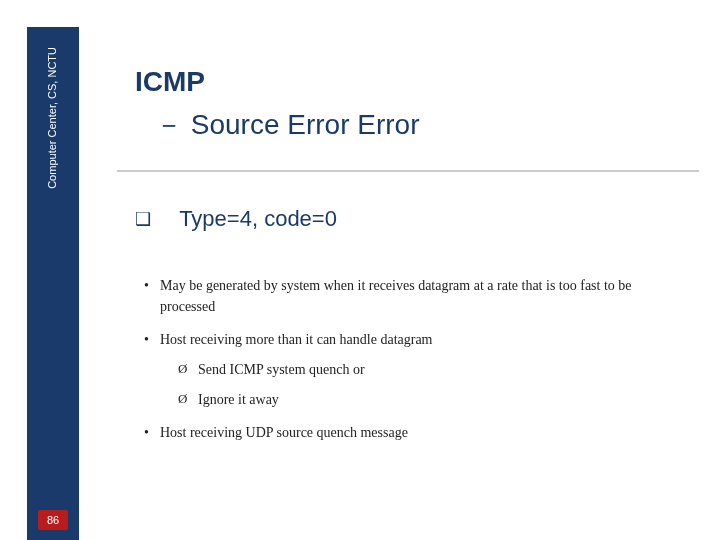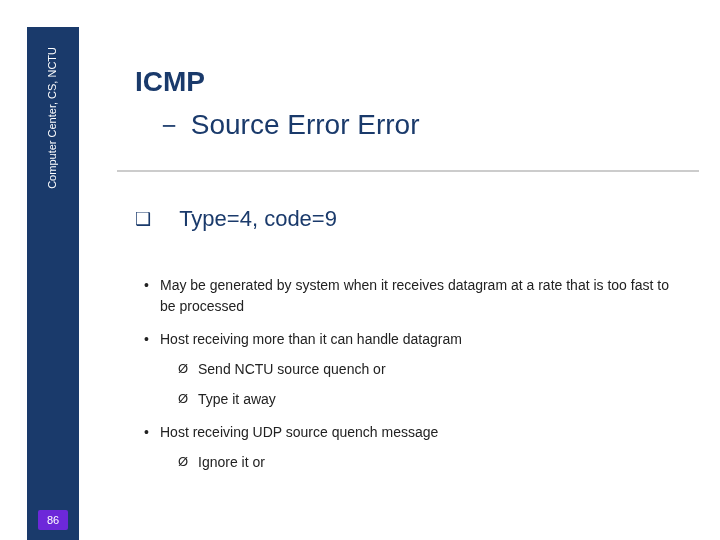--- a/index.html
+++ b/index.html
@@ -31,21 +31,21 @@
       writing-mode: vertical-rl;
       transform: rotate(180deg);
       white-space: nowrap;
       margin-top: 10px;
       line-height: 1.4;
     }
 
     .page-number {
       position: absolute;
       bottom: 10px;
-      background: #6d28d9;
+      background: #b91c1c;
       color: #ffffff;
       font-size: 11px;
       width: 30px;
       height: 20px;
       display: flex;
       align-items: center;
       justify-content: center;
       border-radius: 2px;
     }
 
@@ -94,20 +94,21 @@
       color: #1a3a6b;
     }
 
     .content-area {
       flex: 1;
     }
 
     .bullet-list {
       list-style: none;
       padding: 0;
+      font-family: Liberation Serif, serif;
     }
 
     .bullet-list > li {
       font-size: 14px;
       color: #222222;
       margin-bottom: 12px;
       padding-left: 16px;
       position: relative;
       line-height: 1.5;
     }
@@ -153,28 +154,27 @@
 <main class="main-content">
   <div class="title-section">
     <div class="title-main">ICMP</div>
     <div class="title-sub">－ Source Error Error</div>
   </div>
 
   <hr class="divider">
 
   <div class="section-heading">
     <span class="bullet">❑</span>
-    <span>Type=4, code=9</span>
+    <span>Type=4, code=0</span>
   </div>
 
   <div class="content-area">
     <ul class="bullet-list">
     <li>May be generated by system when it receives datagram at a rate that is too fast to be processed</li>
         <li>Host receiving more than it can handle datagram<ul class="sub-list">
-            <li>Send NCTU source quench or</li>
-            <li>Type it away</li>
+            <li>Send ICMP system quench or</li>
+            <li>Ignore it away</li>
           </ul></li>
         <li>Host receiving UDP source quench message<ul class="sub-list">
-            <li>Ignore it or</li>
           </ul></li>
       </ul>
   </div>
 </main>
 
 </body></html>

